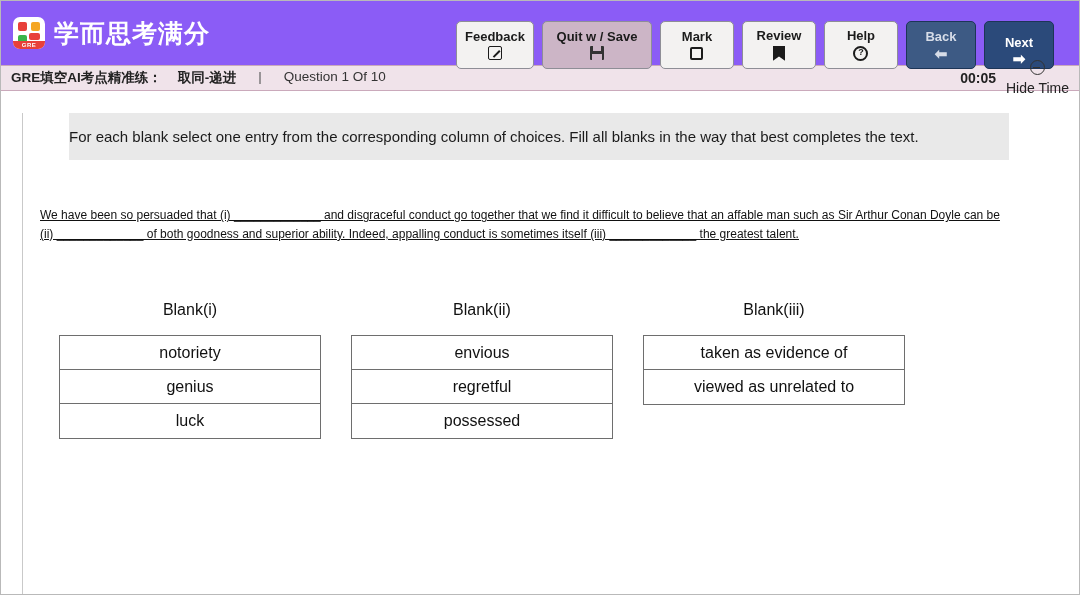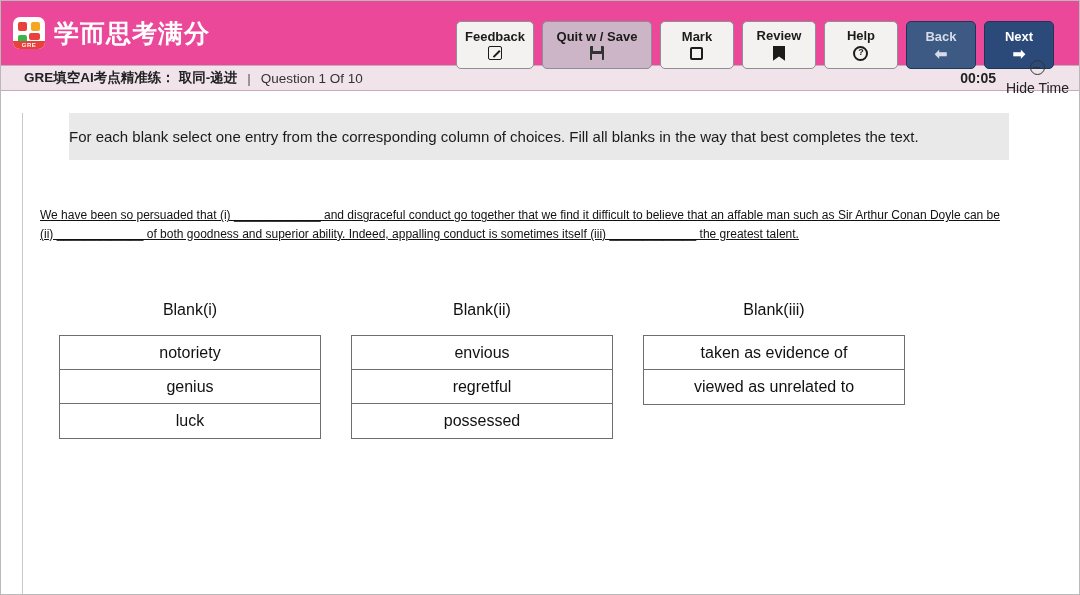--- a/index.html
+++ b/index.html
@@ -14,21 +14,21 @@
     width: 1080px; height: 595px;
     overflow: hidden;
     background: #ffffff;
     border: 1px solid #b9b9b9;
   }
 
   
   .toolbar {
     position: relative;
     height: 64px;
-    background: #ec4899;
+    background: #8b5cf6;
     display: flex;
     align-items: center;
     padding: 0 12px;
   }
   .brand {
     display: flex;
     align-items: center;
     gap: 9px;
   }
   .brand-logo {
@@ -97,21 +97,21 @@
     line-height: 1.1;
   }
   .tbtn.quit { background: #ccb5c6; min-width: 110px; }
   .tbtn.back, .tbtn.next {
     background: #2e4e7e;
     color: #ffffff;
     border-color: #1d3557;
     min-width: 70px;
   }
   .tbtn.back { background: #3d5a84; color: #d7dde8; }
-  .tbtn.next { background: #2b4a7a; color: #ffffff; }
+  .tbtn.next { background: #2b4a7a; color: #ffffff; justify-content: flex-end; }
   .sq-icon {
     width: 13px; height: 13px;
     border: 2px solid #1b1b1b;
     border-radius: 2px;
   }
   .bookmark-icon {
     width: 12px; height: 15px;
     background: #1b1b1b;
     clip-path: polygon(0 0, 100% 0, 100% 100%, 50% 72%, 0 100%);
   }
@@ -162,21 +162,21 @@
     height: 26px;
     background: #f0e3ea;
     border-top: 1px solid #caa9bb;
     border-bottom: 1px solid #caa9bb;
     display: flex;
     align-items: center;
     padding: 0 10px;
     font-size: 13.5px;
     color: #222;
   }
-  .info-left { display: flex; align-items: center; gap: 4px; margin-left: 13px; }
+  .info-left { display: flex; align-items: flex-start; gap: 16px; }
   .info-title { font-weight: bold; }
   .info-sep { margin: 0 6px; color: #555; }
   .info-q { color: #333; }
   .info-right {
     margin-left: auto;
     display: flex;
     align-items: center;
     gap: 10px;
   }
   .timer { font-weight: bold; font-size: 14px; }

